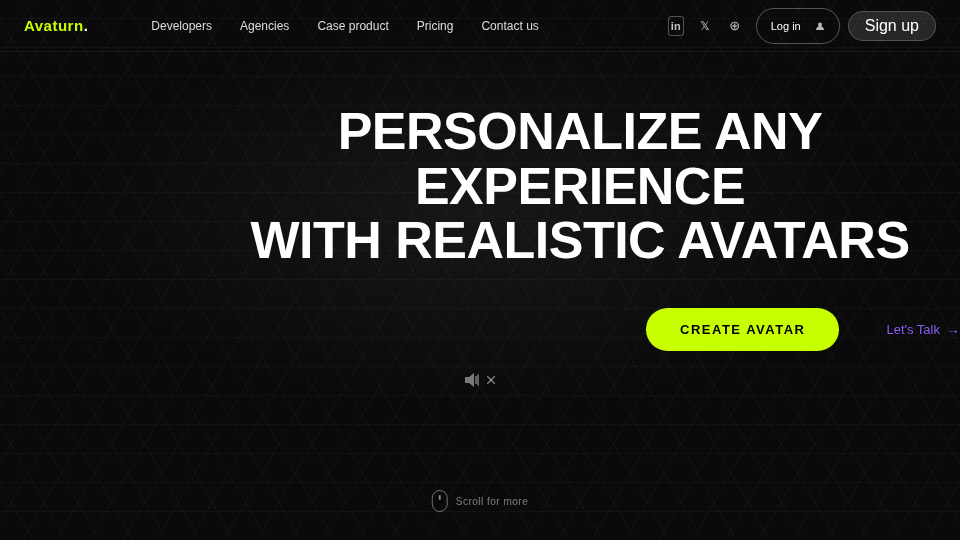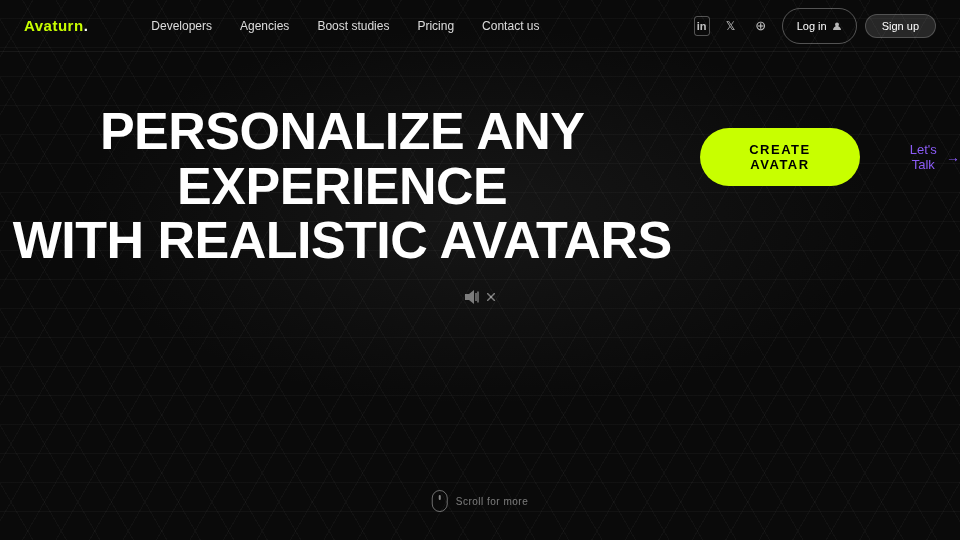--- a/index.html
+++ b/index.html
@@ -112,42 +112,42 @@
       background: transparent;
       border: 1px solid rgba(255,255,255,0.3);
       color: #fff;
       padding: 11px 14px;
       border-radius: 20px;
       font-size: 11px;
       cursor: pointer;
       margin-right: 8px;
       display: flex;
       align-items: center;
-      gap: 5px;
+      gap: 14px;
       white-space: nowrap;
     }
 
     .btn-signup {
       background: rgba(255,255,255,0.12);
       border: 1px solid rgba(255,255,255,0.2);
       color: #fff;
       padding: 5px 16px;
       border-radius: 20px;
-      font-size: 11px;
+      font-size: 16px;
       cursor: pointer;
       white-space: nowrap;
     }
 
     
     .hero {
       position: relative;
       z-index: 5;
       display: flex;
-      flex-direction: row;
-      align-items: flex-start;
+      flex-direction: column;
+      align-items: flex-end;
       text-align: center;
       padding-top: 52px;
       gap: 16px;
     }
 
     .hero-title {
       font-size: 52px;
       font-weight: 900;
       line-height: 1.05;
       text-transform: uppercase;
@@ -257,21 +257,21 @@
 <div class="bg-glow"></div>
 
 <nav>
   <div class="nav-logo">
     <span>Avaturn</span><span style="color:#fff;">.</span>
   </div>
 
   <div class="nav-links">
     <a class="nav-link">Developers</a>
     <a class="nav-link">Agencies</a>
-    <a class="nav-link">Boost studies</a>
+    <a class="nav-link">Case product</a>
     <a class="nav-link">Pricing</a>
     <a class="nav-link">Contact us</a>
   </div>
 
   <div class="nav-icons">
     <span class="nav-icon" style="font-weight:900;font-size:11px;border:1px solid rgba(255,255,255,0.3);border-radius:3px;width:16px;height:20px;">in</span>
     <span class="nav-icon" style="font-size:12px;">𝕏</span>
     <span class="nav-icon" style="font-size:13px;">⊕</span>
   </div>
 

